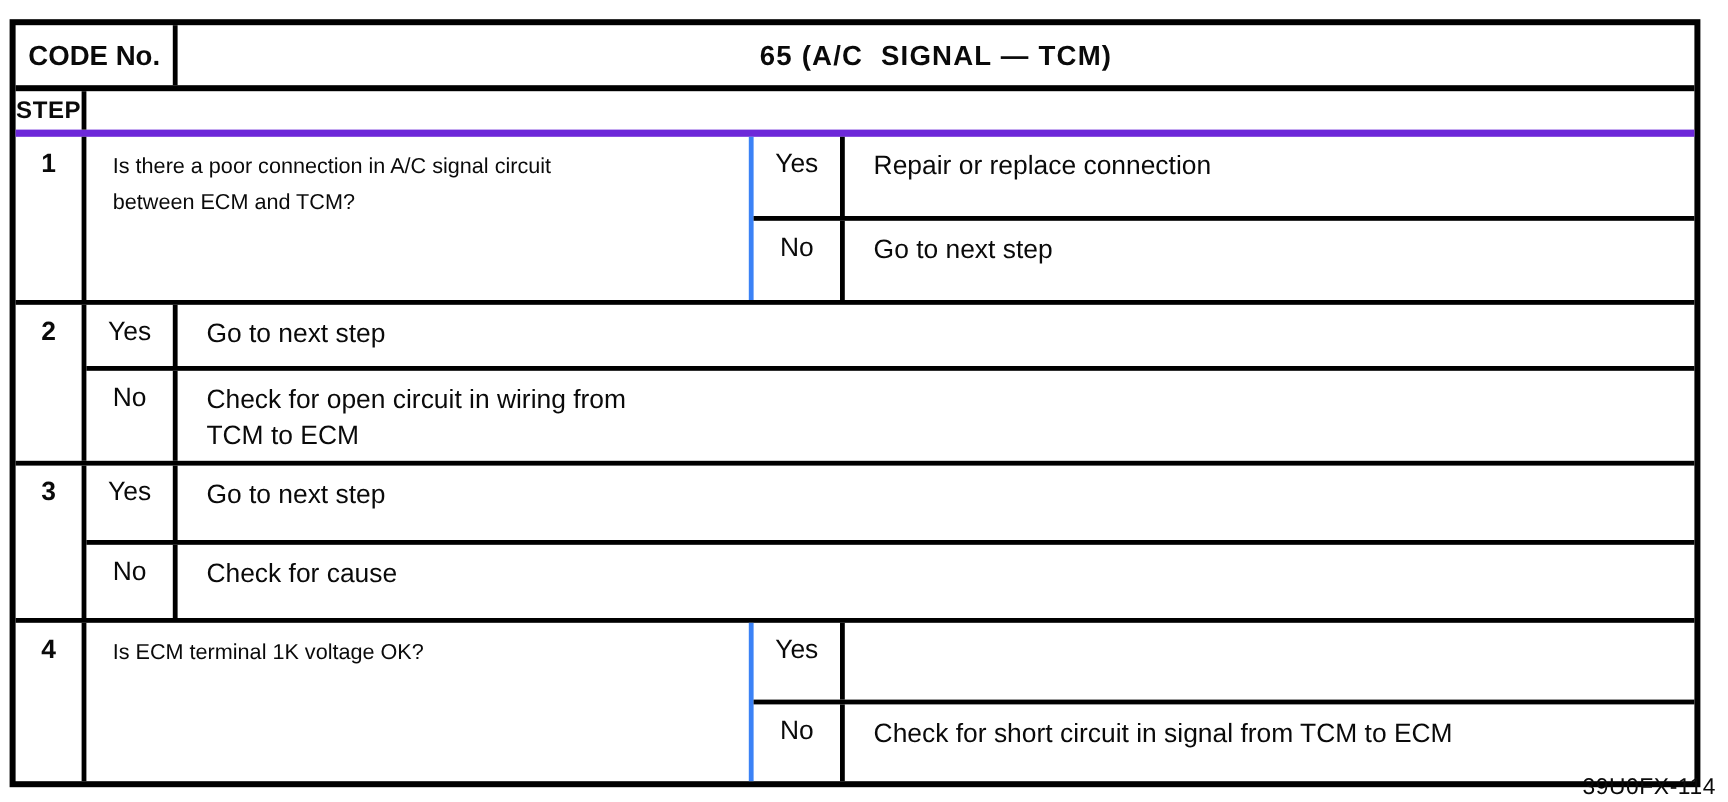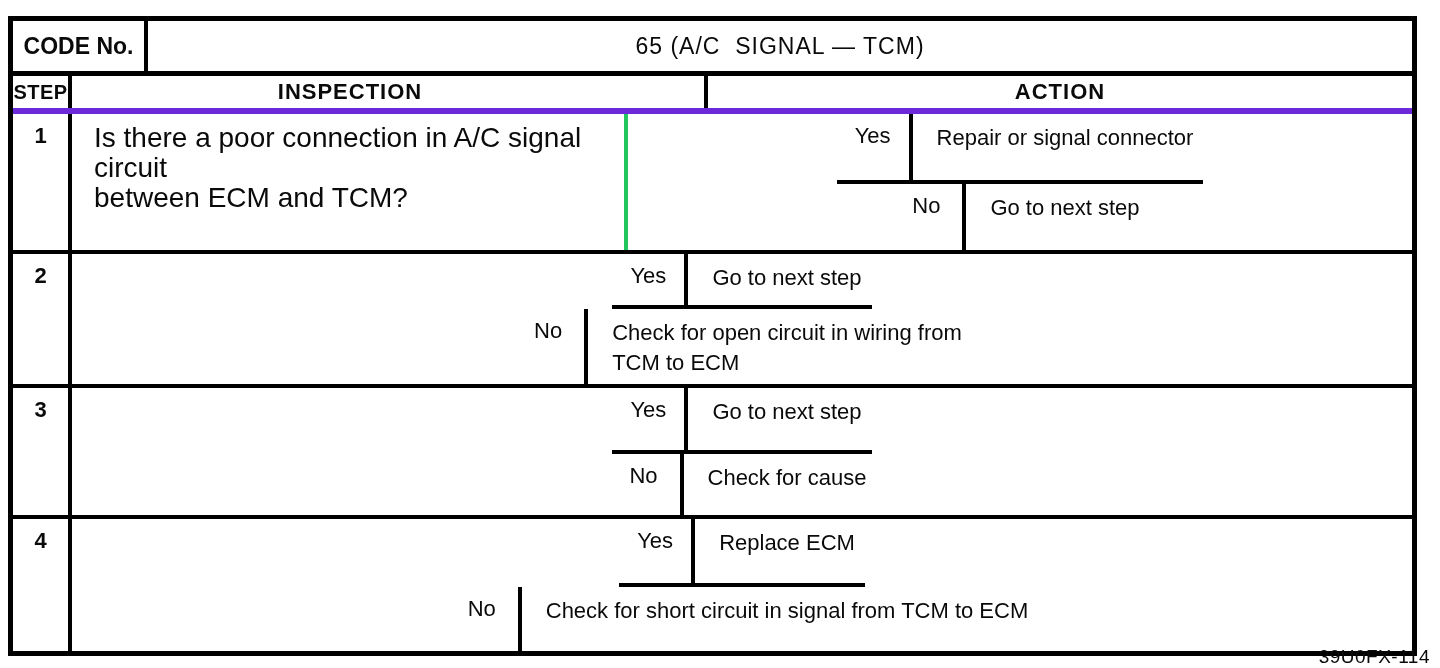--- a/index.html
+++ b/index.html
@@ -38,21 +38,21 @@
     align-items: center;
     justify-content: center;
     font-weight: bold;
     font-size: 23px;
   }
   .title-cell {
     flex: 1;
     display: flex;
     align-items: center;
     justify-content: center;
-    font-weight: normal;
+    font-weight: bold;
     font-size: 23px;
     letter-spacing: 1px;
     white-space: pre;
   }
   
   .header-row {
     flex: 0 0 38px;
     display: flex;
     border-bottom: 6px solid #6d28d9;
     font-weight: bold;
@@ -93,27 +93,27 @@
   .step-cell {
     width: 59px;
     border-right: 4px solid #000;
     text-align: center;
     padding-top: 9px;
     font-size: 22px;
     font-weight: bold;
   }
   .inspection-cell {
     width: 556px;
-    border-right: 4px solid #22c55e;
+    border-right: 4px solid #3b82f6;
     padding: 9px 4px 6px 22px;
-    font-size: 28px;
+    font-size: 18px;
     line-height: 30px;
     white-space: pre-line;
   }
-  .branch-col { flex: 1; display: flex; flex-direction: column; align-items: center; }
+  .branch-col { flex: 1; display: flex; flex-direction: column; }
   .branch { flex: 1; display: flex; }
   .branch.yes { border-bottom: 4px solid #000; }
   .yn-cell {
     width: 76px;
     border-right: 4px solid #000;
     text-align: center;
     padding-top: 9px;
     font-size: 22px;
   }
   .action-cell {
@@ -140,32 +140,30 @@
 
   <div class="dtc-table">
 
     <div class="title-row">
       <div class="code-cell">CODE No.</div>
       <div class="title-cell">65 (A/C  SIGNAL — TCM)</div>
     </div>
 
     <div class="header-row">
       <div class="step-head">STEP</div>
-      <div class="inspection-head">INSPECTION</div>
-      <div class="action-head">ACTION</div>
     </div>
 
     <div class="step-row r1">
       <div class="step-cell">1</div>
       <div class="inspection-cell">Is there a poor connection in A/C signal circuit
 between ECM and TCM?</div>
       <div class="branch-col">
         <div class="branch yes">
           <div class="yn-cell">Yes</div>
-          <div class="action-cell">Repair or signal connector</div>
+          <div class="action-cell">Repair or replace connection</div>
         </div>
         <div class="branch no">
           <div class="yn-cell">No</div>
           <div class="action-cell">Go to next step</div>
         </div>
       </div>
     </div>
 
     <div class="step-row r2">
       <div class="step-cell">2</div>
@@ -191,24 +189,24 @@
         </div>
         <div class="branch no">
           <div class="yn-cell">No</div>
           <div class="action-cell">Check for cause</div>
         </div>
       </div>
     </div>
 
     <div class="step-row r4">
       <div class="step-cell">4</div>
-      <div class="branch-col">
-        <div class="branch yes">
-          <div class="yn-cell">Yes</div>
-          <div class="action-cell">Replace ECM</div>
+      <div class="inspection-cell">Is ECM terminal 1K voltage OK?</div>
+      <div class="branch-col">
+        <div class="branch yes">
+          <div class="yn-cell">Yes</div>
         </div>
         <div class="branch no">
           <div class="yn-cell">No</div>
           <div class="action-cell">Check for short circuit in signal from TCM to ECM</div>
         </div>
       </div>
     </div>
 
   </div>
 

